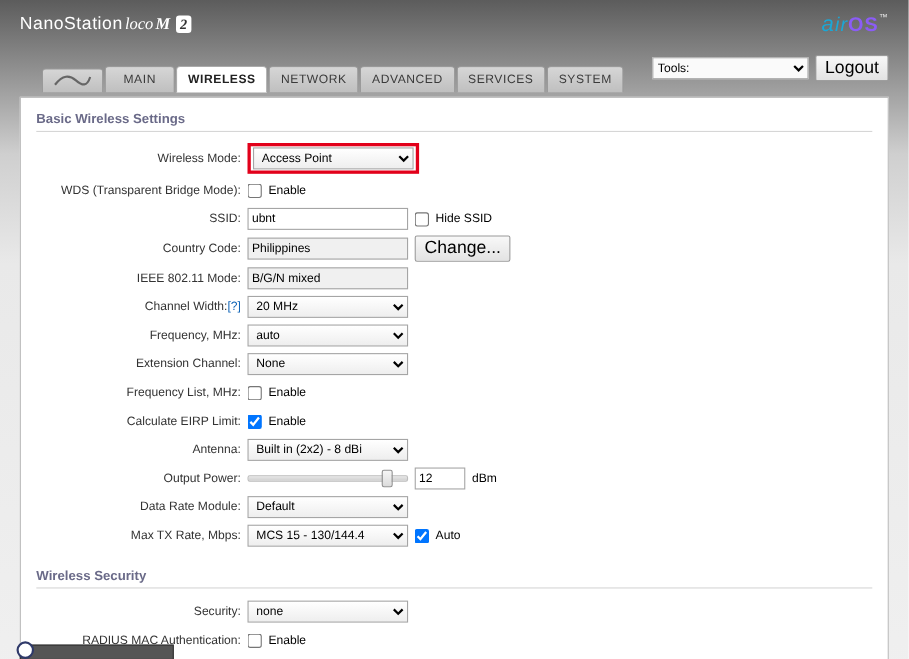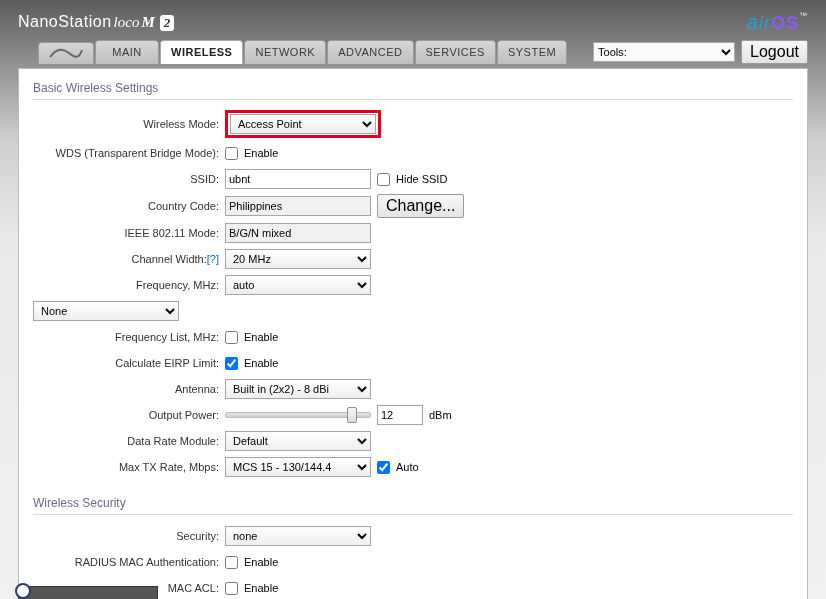--- a/index.html
+++ b/index.html
@@ -42,20 +42,21 @@
   }
   .tabs { display:flex; align-items:flex-end; gap:1px; margin-left: 20px;}
   .tab {
     background: linear-gradient(#d6d6d6,#bfbfbf);
     border:1px solid #999; border-bottom:none;
     border-radius:4px 4px 0 0;
     padding:5px 10px 6px 10px;
     font-size:11px; color:#3a3a3a;
     cursor:pointer; min-width:64px; text-align:center;
     letter-spacing:0.5px;
+    margin-top:20px;
   }
   .tab.active {
     background:#fff; color:#222; font-weight:bold;
     border-color:#aaa;
   }
   .tab.logo-tab {
     min-width:54px; padding:3px 10px 4px 10px;
     display:flex; align-items:center; justify-content:center;
   }
   .spacer { flex:1; }
@@ -65,21 +66,21 @@
   }
   .logout-btn, .change-btn, .small-btn {
     font-size:16px; padding:2px 8px; background: linear-gradient(#f8f8f8,#e3e3e3);
     border:1px solid #9a9a9a; border-radius:2px; cursor:pointer;
   }
   .panel {
     background:#fff; margin:0 18px; border:1px solid #bbb;
     min-height: 530px; padding:12px 14px 14px 14px;
   }
   .section-title {
-    color:#6a6a88; font-size:12px; font-weight:normal;
+    color:#6a6a88; font-size:12px; font-weight:bold;
     border-bottom:1px solid #d6d6d6; padding-bottom:4px; margin-bottom:10px;
   }
   .form-row {
     display:flex; align-items:center; margin-bottom:4px; min-height:22px;
   }
   .form-row label.lbl {
     width: 192px; text-align:right; padding-right:6px; color:#333;
   }
   .form-row .ctrl { display:flex; align-items:center; gap:6px; }
   select.wide, input.wide {
@@ -205,20 +206,21 @@
   </div>
 
   <div class="form-row">
     <label class="lbl">Frequency, MHz:</label>
     <div class="ctrl">
       <select class="wide"><option>auto</option></select>
     </div>
   </div>
 
   <div class="form-row">
+    <label class="lbl">Extension Channel:</label>
     <div class="ctrl">
       <select class="wide"><option>None</option></select>
     </div>
   </div>
 
   <div class="form-row">
     <label class="lbl">Frequency List, MHz:</label>
     <div class="ctrl">
       <input type="checkbox" class="checkbox" style="">
       <span>Enable</span>

